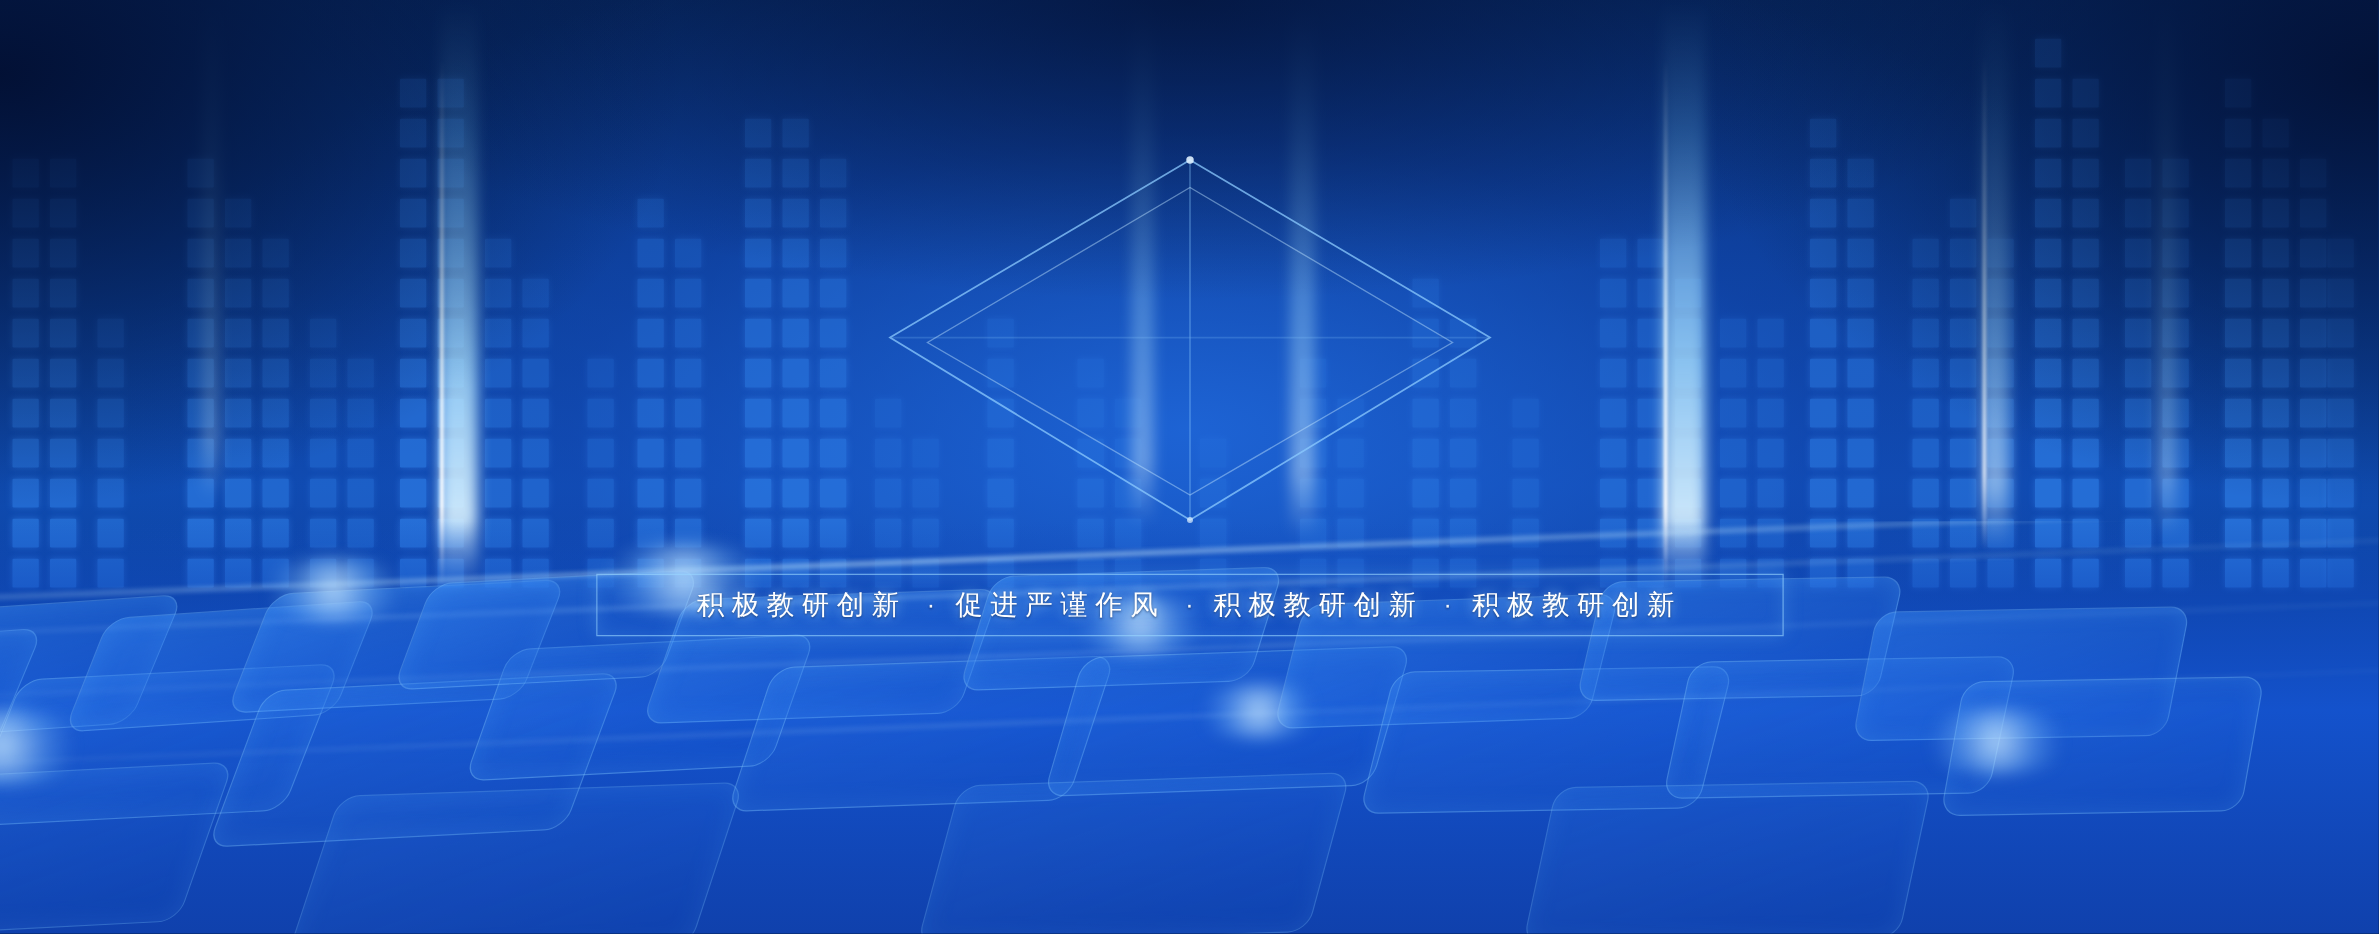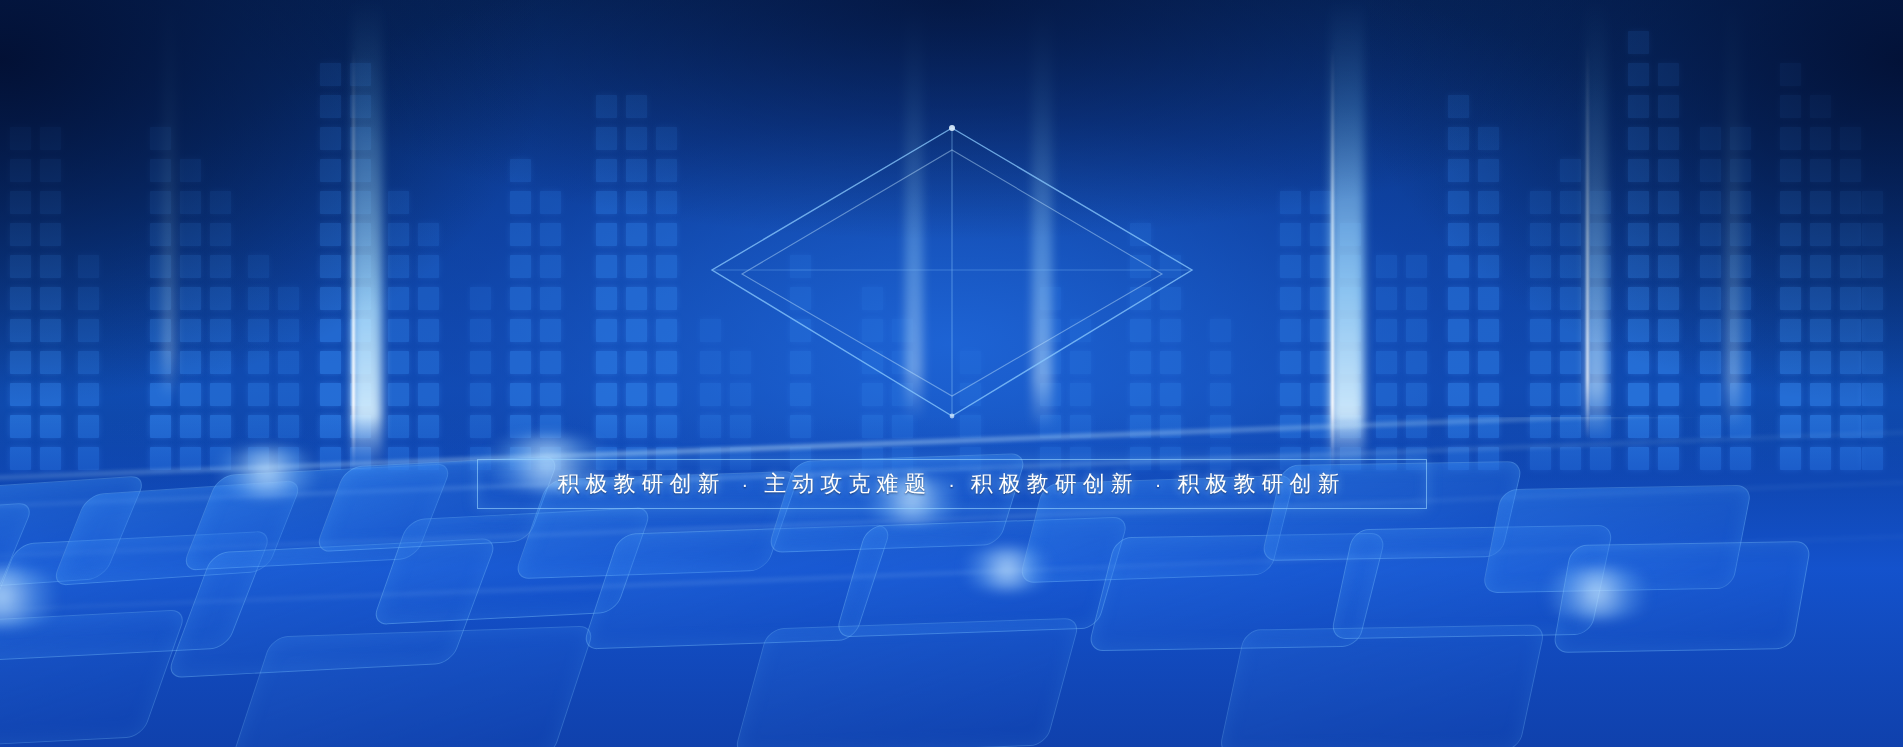--- a/index.html
+++ b/index.html
@@ -797,21 +797,21 @@
   </svg>
 
   <div class="content">
 
 
 
     <div class="slogan-frame"></div>
     <div class="slogan" id="slogan">
         <span>积极教研创新</span>
         <span class="sep">·</span>
-        <span>主动攻克难题</span>
+        <span>促进严谨作风</span>
         <span class="sep">·</span>
         <span>积极教研创新</span>
         <span class="sep">·</span>
         <span>积极教研创新</span>
       </div>
 
   </div>
 </div>
 
 </body></html>

